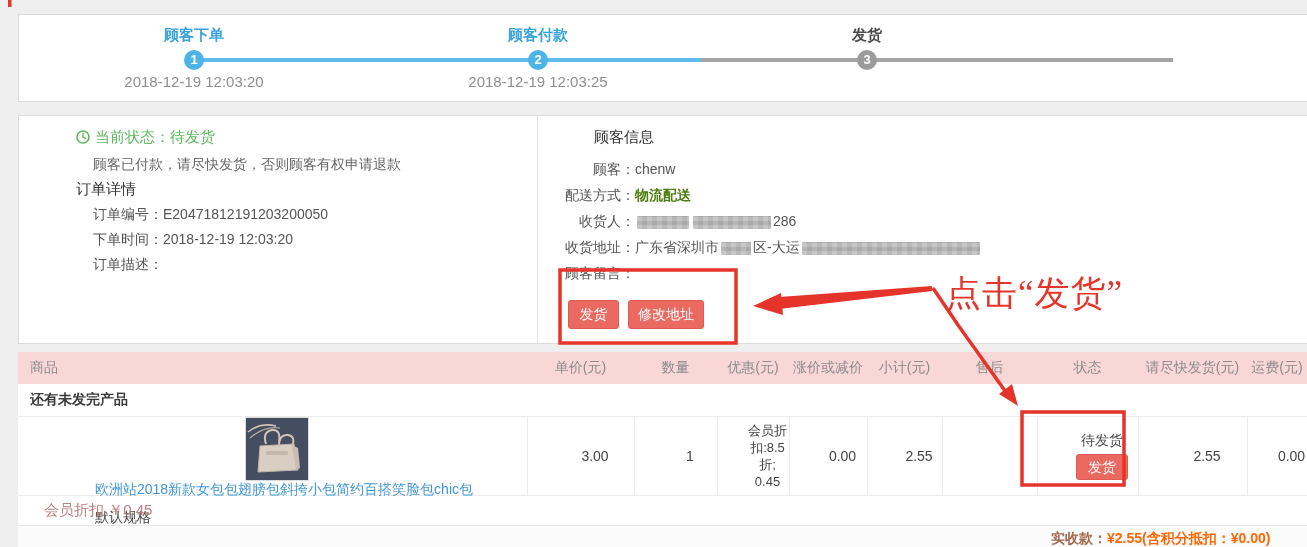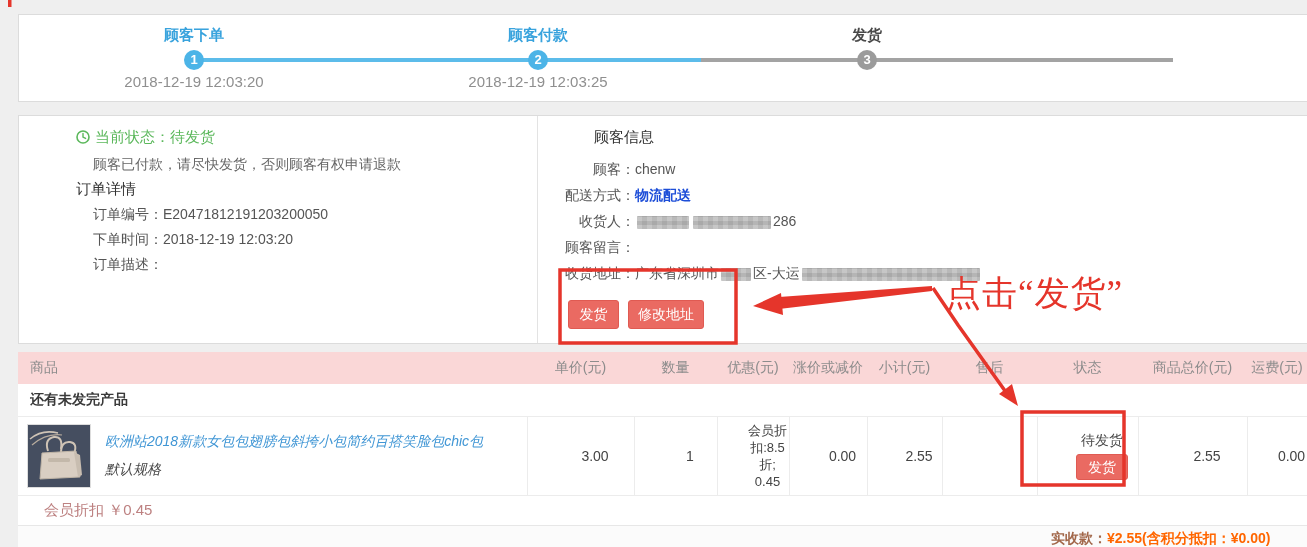--- a/index.html
+++ b/index.html
@@ -24,39 +24,39 @@
   .vdivider{position:absolute;left:518px;top:0;bottom:0;width:1px;background:#e3e3e3;}
   .abs{position:absolute;white-space:nowrap;margin-left:45px;}
   .status-line{left:12px;top:12px;font-size:15px;color:#5cb85c;}
   .clock-icon{display:inline-block;vertical-align:-2px;margin-right:5px;}
   .hint{left:29px;top:40px;font-size:14px;color:#666;}
   .sec-title{font-size:15px;color:#333;}
   .kv{font-size:14px;color:#555;}
   .crows{position:absolute;left:520px;top:40px;}
   .crow{height:26px;line-height:26px;font-size:14px;color:#555;}
   .clabel{display:inline-block;width:96px;text-align:right;}
-  .bold{font-weight:bold;color:#1d4ed8;}
+  .bold{font-weight:bold;color:#4d7c0f;}
   .mosaic{display:inline-block;height:13px;vertical-align:middle;border-radius:1px;margin:0 2px;
     background:repeating-linear-gradient(90deg,#dedede 0 5px,#cfcfcf 5px 10px),repeating-linear-gradient(0deg,#e4e4e4 0 4px,#d0d0d0 4px 8px);
     background-blend-mode:multiply;filter:blur(0.6px);}
   .btn{display:inline-block;background:#ea6a62;border:1px solid #e05a52;border-radius:3px;color:#fff;font-size:14px;text-align:center;cursor:pointer;box-sizing:border-box;}
   .btn-ship{position:absolute;left:549px;top:184px;width:51px;height:29px;line-height:27px;}
   .btn-addr{position:absolute;left:609px;top:184px;width:76px;height:29px;line-height:27px;}
 
   .ordertable{position:absolute;left:18px;top:352px;width:1300px;}
   .trow{display:flex;box-sizing:border-box;}
   .thead{height:32px;background:#fad7d7;color:#8c8c8c;font-size:14px;align-items:center;}
   .cell{box-sizing:border-box;text-align:center;}
   .c0{width:509px;text-align:left;padding-left:12px;}
   .c1{width:107px;}.c2{width:83px;}.c3{width:72px;}.c4{width:78px;}.c5{width:75px;}
   .c6{width:95px;}.c7{width:101px;}.c8{width:109px;}.c9{width:60px;}
   .section-row{height:33px;background:#fff;border-bottom:1px solid #ececec;align-items:center;font-size:14px;font-weight:bold;color:#3a3a3a;padding-left:12px;}
   .prow{height:79px;background:#fff;border-bottom:1px solid #ececec;font-size:14px;color:#444;}
   .prow .cell{display:flex;flex-direction:column;justify-content:center;align-items:center;border-left:1px solid #ececec;padding-left:28px;}
-  .prow .c0{border-left:none;flex-direction:row;justify-content:flex-start;align-items:center;padding-left:9px;font-style:italic;}
+  .prow .c0{border-left:none;flex-direction:column;justify-content:flex-start;align-items:center;padding-left:9px;}
   .pimg{width:62px;height:62px;border:1px solid #ddd;background:#fff;flex:0 0 auto;}
   .pinfo{margin-left:14px;text-align:left;}
   .pname{font-size:14px;color:#4096d5;cursor:pointer;margin-bottom:10px;}
   .pspec{font-size:14px;color:#4a4a4a;}
   .discount-cell{font-size:13px;line-height:17px;width:100%;padding:0 2px;white-space:normal;}
   .status-txt{font-size:14px;color:#4a4a4a;margin-bottom:4px;}
   .btn-row-ship{width:52px;height:26px;line-height:24px;font-size:14px;}
   .discount-row{height:29px;background:#fff;align-items:center;font-size:15px;color:#bd8181;padding-left:26px;}
   .footer-row{height:23px;background:#fbfbfb;border-top:1px solid #e7e7e7;position:relative;}
   .footer-txt{position:absolute;left:1022px;top:4px;font-size:14px;font-weight:bold;white-space:nowrap;margin-left:11px;}
@@ -113,42 +113,42 @@
       <div class="crow">
         <span class="clabel">顾客：</span><span>chenw</span>
       </div>
       <div class="crow">
         <span class="clabel">配送方式：</span><span class="bold">物流配送</span>
       </div>
       <div class="crow">
         <span class="clabel">收货人：</span><span class="mosaic" style="width:52px;"></span><span class="mosaic" style="width:78px;"></span><span>286</span>
       </div>
       <div class="crow">
+        <span class="clabel">收货地址：</span><span>广东省深圳市</span><span class="mosaic" style="width:30px;"></span><span>区-大运</span><span class="mosaic" style="width:178px;"></span>
+      </div>
+      <div class="crow">
         <span class="clabel">顾客留言：</span>
-      </div>
-      <div class="crow">
-        <span class="clabel">收货地址：</span><span>广东省深圳市</span><span class="mosaic" style="width:30px;"></span><span>区-大运</span><span class="mosaic" style="width:178px;"></span>
       </div>
     </div>
 
     <div class="btn btn-ship">发货</div>
     <div class="btn btn-addr">修改地址</div>
   </div>
 
   <div class="ordertable">
     <div class="trow thead">
       <div class="cell c0">商品</div>
       <div class="cell c1">单价(元)</div>
       <div class="cell c2">数量</div>
       <div class="cell c3">优惠(元)</div>
       <div class="cell c4">涨价或减价</div>
       <div class="cell c5">小计(元)</div>
       <div class="cell c6">售后</div>
       <div class="cell c7">状态</div>
-      <div class="cell c8">商品总价(元)</div>
+      <div class="cell c8">请尽快发货(元)</div>
       <div class="cell c9">运费(元)</div>
     </div>
 
     <div class="trow section-row">还有未发完产品</div>
 
     <div class="trow prow">
       <div class="cell c0">
         <svg class="pimg" viewBox="0 0 62 62">
           <rect x="0" y="0" width="62" height="62" fill="#454e60"></rect>
           <path d="M2 14 Q14 4 30 8" stroke="#cfc4b6" stroke-width="1.6" fill="none"></path>

